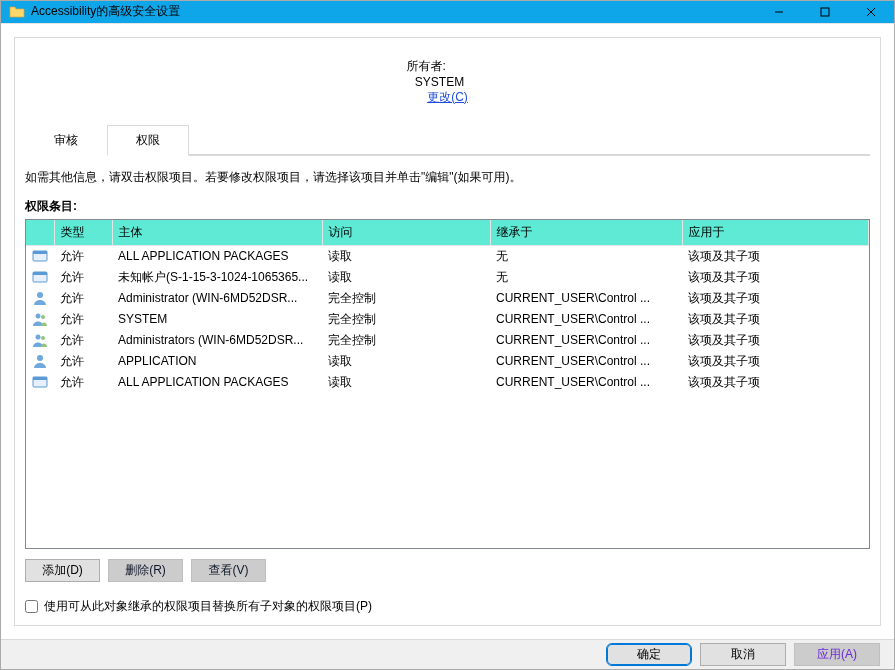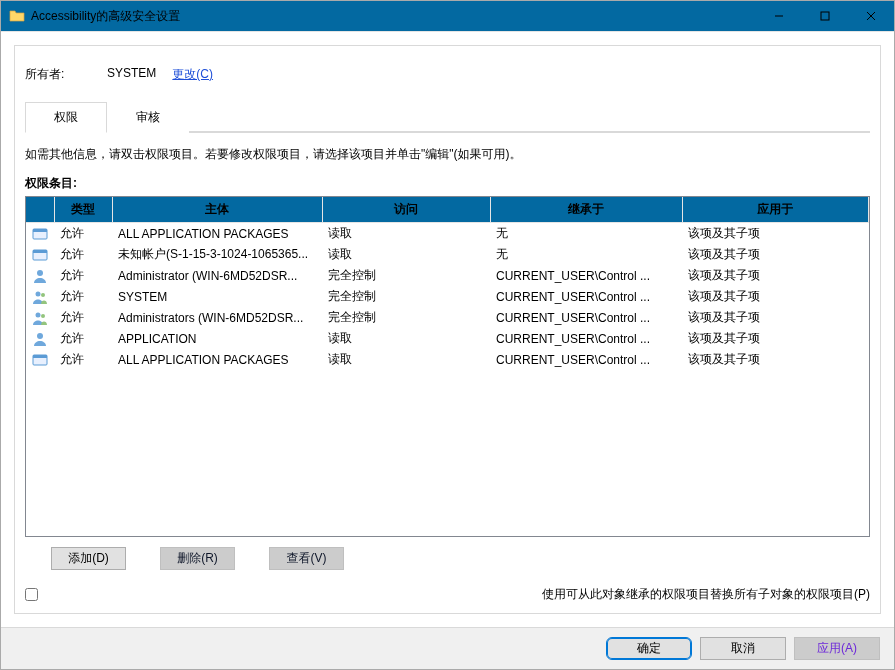--- a/index.html
+++ b/index.html
@@ -1,49 +1,49 @@
 <!DOCTYPE html>
 <html><head>
 <meta charset="utf-8">
 <style>
 * { box-sizing: border-box; margin: 0; padding: 0; font-family: "Microsoft YaHei", "Segoe UI", Tahoma, sans-serif; font-size: 12px; }
 body { background: #fff; width: 895px; height: 670px; display: flex; flex-direction: column; border: 1px solid #aaa; }
-.titlebar { height: 31px; display: flex; align-items: center; background: #0369a1; border-bottom: 1px solid #e5e5e5; }
+.titlebar { height: 31px; display: flex; align-items: center; background: #0ea5e9; border-bottom: 1px solid #e5e5e5; }
 .titlebar .icon { width: 16px; height: 16px; margin: 0 6px 0 8px; }
 .titlebar .title { flex: 1; color: #000; }
 .win-controls { display: flex; height: 100%; }
 .win-btn { width: 46px; display: flex; align-items: center; justify-content: center; cursor: default; }
 .content-area { flex: 1; padding: 13px; display: flex; flex-direction: column; }
 .inner-frame { flex: 1; border: 1px solid #d9d9d9; display: flex; flex-direction: column; padding: 10px 10px 0 10px; position: relative; }
-.owner-row { display: flex; align-items: flex-start; margin: 10px 0 18px 0; }
+.owner-row { display: flex; align-items: center; margin: 10px 0 18px 0; flex-direction: column; }
 .owner-row .label { width: 82px; }
 .owner-row .value { margin-right: 16px; }
 .owner-row a { color: #1d4ed8; text-decoration: underline; cursor: pointer; }
 .tabs { display: flex; position: relative; }
 .tab { padding: 6px 28px 6px 28px; cursor: pointer; border: 1px solid transparent; border-bottom: none; position: relative; top: 1px; background: #fff; }
 .tab.active { border-color: #d9d9d9; border-bottom: 1px solid #fff; z-index: 2; }
 .tab-strip-border { border-bottom: 1px solid #d9d9d9; flex: 1; position: relative; top: 1px; }
 .tab-body { border-top: 1px solid #d9d9d9; padding-top: 14px; flex: 1; display: flex; flex-direction: column; margin-top: -1px; }
 .hint { margin-bottom: 12px; color: #000; }
 .section-label { margin-bottom: 4px; font-weight: bold; }
 .table-container { border: 1px solid #828790; flex: 1; min-height: 330px; background: #fff; overflow: hidden; }
 table { width: 100%; border-collapse: collapse; }
-thead th { text-align: center; font-weight: bold; padding: 4px 6px; border-right: 1px solid #e5e5e5; border-bottom: 1px solid #e5e5e5; background: #0369a1; }
+thead th { text-align: left; font-weight: normal; padding: 4px 6px; border-right: 1px solid #e5e5e5; border-bottom: 1px solid #e5e5e5; background: #5eead4; }
 tbody td { padding: 2px 6px; white-space: nowrap; overflow: hidden; text-overflow: ellipsis; }
 .col-icon { width: 22px; }
 .col-type { width: 58px; }
 .col-principal { width: 210px; max-width: 210px; }
 .col-access { width: 168px; }
 .col-inherit { width: 192px; max-width: 192px; }
 .col-apply { }
 td.col-principal, td.col-inherit { overflow: hidden; text-overflow: ellipsis; max-width: 0; }
 .btn-row { display: flex; gap: 8px; margin: 10px 0; }
-button.std { min-width: 75px; height: 23px; padding: 0 12px; background: #e1e1e1; border: 1px solid #adadad; cursor: pointer; margin-left: 26px; }
+button.std { min-width: 75px; height: 23px; padding: 0 12px; background: #e1e1e1; border: 1px solid #adadad; cursor: pointer; }
 button.std:disabled { color: #0f172a; border-color: #bfbfbf; background: #ccc; cursor: default; }
-.checkbox-row { display: flex; align-items: center; gap: 6px; margin: 6px 0 10px 0; justify-content: space-between; }
+.checkbox-row { display: flex; align-items: center; gap: 6px; margin: 6px 0 10px 0; }
 .checkbox-row input { width: 13px; height: 13px; }
 .footer { height: 42px; border-top: 1px solid #d9d9d9; display: flex; align-items: center; justify-content: flex-end; gap: 8px; padding: 0 14px; background: #f0f0f0; }
 .footer button { width: 86px; height: 23px; background: #e1e1e1; border: 1px solid #adadad; cursor: pointer; }
 .footer button.default { border-color: #0078d7; box-shadow: inset 0 0 0 1px #0078d7; border-radius: 6px; }
 .footer button:disabled { color: #6d28d9; background: #ccc; border-color: #bfbfbf; }
 .icon-cell svg { width: 16px; height: 16px; vertical-align: middle; }
 </style>
 </head>
 <body>
 
@@ -77,22 +77,22 @@
 <div class="content-area">
   <div class="inner-frame">
 
     <div class="owner-row">
       <span class="label">所有者:</span>
       <span class="value">SYSTEM</span>
       <a>更改(C)</a>
     </div>
 
     <div class="tabs">
+      <div class="tab">审核</div>
       <div class="tab active">权限</div>
-      <div class="tab">审核</div>
       <div class="tab-strip-border"></div>
     </div>
 
     <div class="tab-body">
       <div class="hint">如需其他信息，请双击权限项目。若要修改权限项目，请选择该项目并单击"编辑"(如果可用)。</div>
       <div class="section-label">权限条目:</div>
 
       <div class="table-container">
         <table>
           <colgroup>

